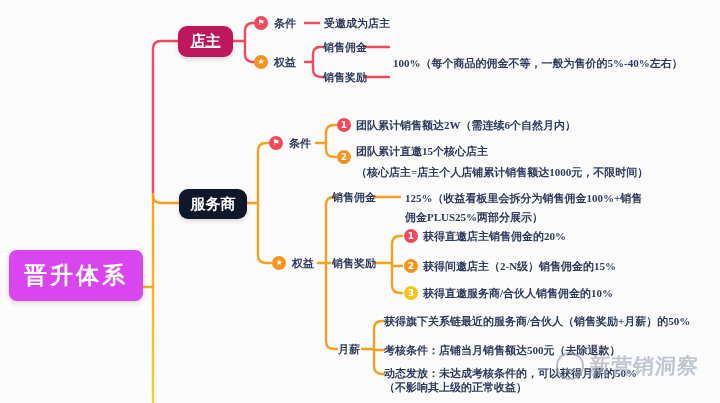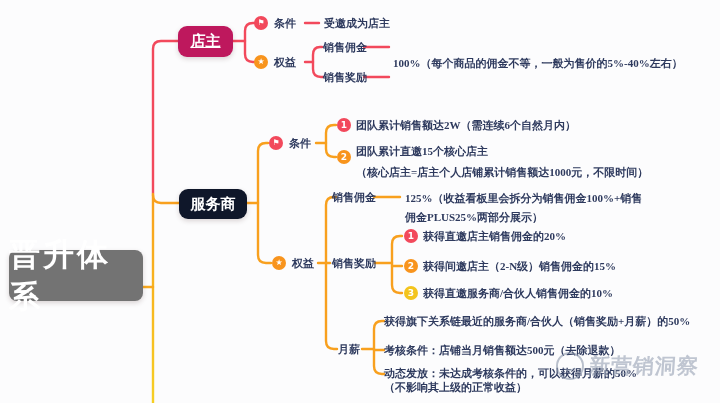--- a/index.html
+++ b/index.html
@@ -1,21 +1,21 @@
 <!DOCTYPE html>
 <html><head>
 <meta charset="utf-8">
 <style>
   html,body{margin:0;padding:0;}
   body{font-family:"Liberation Serif","DejaVu Sans",sans-serif;}
   #canvas{position:relative;width:720px;height:403px;background:#fcfcfd;overflow:hidden;}
   #wires{position:absolute;left:0;top:0;z-index:1;}
   .node{position:absolute;z-index:2;display:flex;align-items:center;justify-content:center;
         color:#fff;font-weight:700;border-radius:9px;box-shadow:0 2px 5px rgba(60,30,30,.18);}
-  .root{background:#737373;font-size:31px;letter-spacing:3px;border-radius:8px;}
+  .root{background:#d946ef;font-size:23px;letter-spacing:3px;border-radius:8px;}
   .red{background:#be185d;text-decoration:underline;}
   .orange{background:#0f172a;}
   .lbl,.txt{position:absolute;z-index:2;color:#2e3a5e;font-weight:700;font-size:11px;
         line-height:14px;white-space:nowrap;}
   .wrap{white-space:normal;}
   .badge{position:absolute;z-index:2;width:14px;height:14px;border-radius:50%;
         display:flex;align-items:center;justify-content:center;color:#fff;
         font-size:9px;line-height:14px;font-weight:700;font-family:"DejaVu Sans",sans-serif;}
   .b-red{background:#f2495c;}
   .b-orange{background:#f8941d;}

